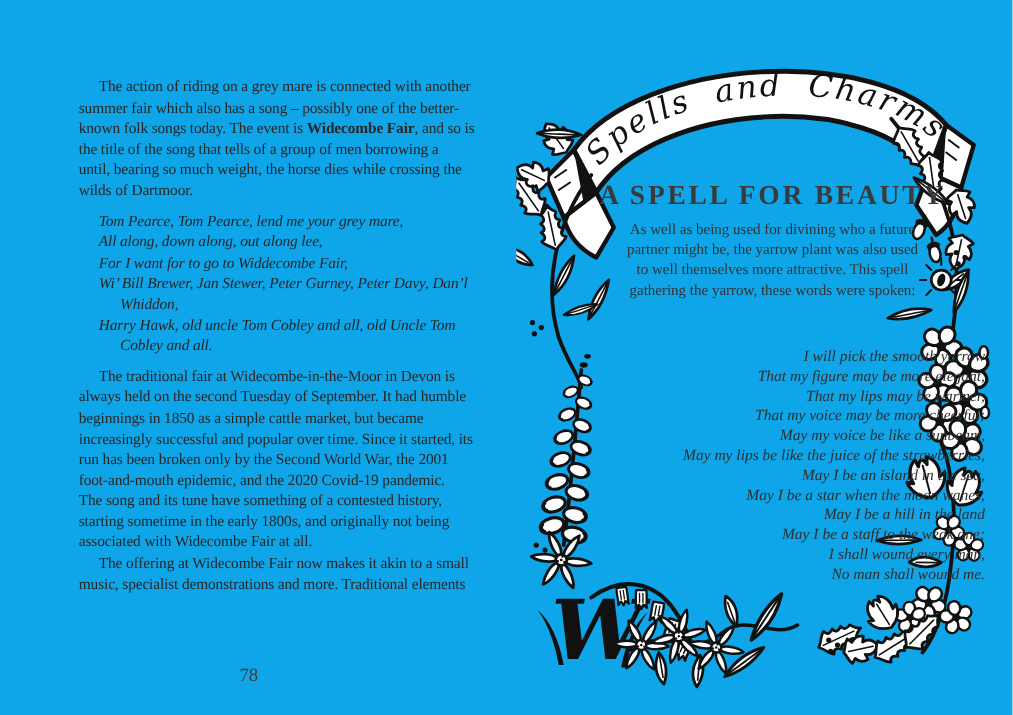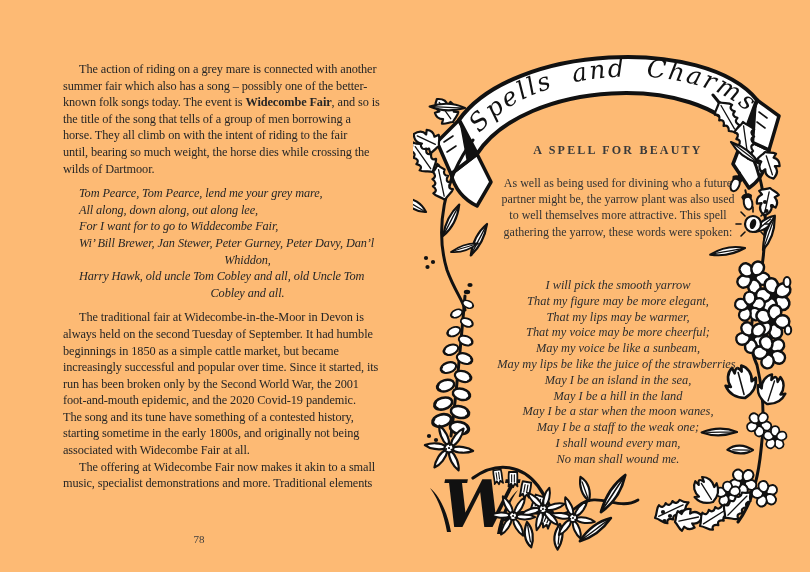--- a/index.html
+++ b/index.html
@@ -1,48 +1,47 @@
 <!DOCTYPE html>
 <html><head>
 <meta charset="utf-8">
 <style>
   html,body{margin:0;padding:0;background:#fff;}
-  .spread{position:relative;width:810px;height:572px;background:#fdba74;overflow:hidden;
+  .spread{position:relative;width:810px;height:572px;background:#0ea5e9;overflow:hidden;
           font-family:"Liberation Serif",serif;color:#262626;}
   
   .page-left{position:absolute;left:63px;top:61px;width:352px;font-size:12.3px;line-height:16.6px;letter-spacing:-0.1px;}
   .tline{white-space:pre;}
   .tline.indent{padding-left:16px;}
-  .tline.hang{padding-left:17px;text-align:center;}
+  .tline.hang{padding-left:17px;}
   .b{font-weight:bold;}
   .verse{font-style:italic;margin:8px 16px;}
-  .page-num{position:absolute;left:63px;top:533px;width:272px;text-align:center;font-size:11px;color:#3c3c3c;}
+  .page-num{position:absolute;left:63px;top:533px;width:272px;text-align:center;font-size:15px;color:#3c3c3c;}
   
   .rp-heading{position:absolute;left:448px;top:143px;width:340px;text-align:center;
-              font-size:12px;letter-spacing:2.2px;font-weight:600;color:#3a3a3a;}
+              font-size:22px;letter-spacing:2.2px;font-weight:600;color:#3a3a3a;}
   .rp-intro{position:absolute;left:448px;top:175px;width:340px;text-align:center;
             font-size:12px;line-height:16.2px;color:#333;}
-  .rp-verse{position:absolute;left:448px;top:278px;width:340px;text-align:center;
+  .rp-verse{position:absolute;left:448px;top:278px;width:340px;text-align:right;
             font-style:italic;font-size:12.4px;line-height:15.8px;color:#2e2e2e;}
   .rp-intro .tline,.rp-verse .tline{white-space:pre;}
   
   .frame-svg{position:absolute;left:413px;top:0;width:397px;height:572px;}
 </style>
 </head>
 <body>
 
 <div class="spread">
 
   <div class="page-left">
     <div class="para">
         <div class="tline indent">The action of riding on a grey mare is connected with another</div>
         <div class="tline">summer fair which also has a song – possibly one of the better-</div>
         <div class="tline"><span>known folk songs today. The event is </span><span class="b">Widecombe Fair</span><span>, and so is</span></div>
         <div class="tline">the title of the song that tells of a group of men borrowing a</div>
-        <div class="tline">horse. They all climb on with the intent of riding to the fair</div>
         <div class="tline">until, bearing so much weight, the horse dies while crossing the</div>
         <div class="tline">wilds of Dartmoor.</div>
       </div>
     <div class="para verse">
         <div class="tline">Tom Pearce, Tom Pearce, lend me your grey mare,</div>
         <div class="tline">All along, down along, out along lee,</div>
         <div class="tline">For I want for to go to Widdecombe Fair,</div>
         <div class="tline">Wi’ Bill Brewer, Jan Stewer, Peter Gurney, Peter Davy, Dan’l</div>
         <div class="tline hang">Whiddon,</div>
         <div class="tline">Harry Hawk, old uncle Tom Cobley and all, old Uncle Tom</div>
@@ -285,20 +284,20 @@
       <div class="tline">gathering the yarrow, these words were spoken:</div>
     </div>
   <div class="rp-verse">
       <div class="tline">I will pick the smooth yarrow</div>
       <div class="tline">That my figure may be more elegant,</div>
       <div class="tline">That my lips may be warmer,</div>
       <div class="tline">That my voice may be more cheerful;</div>
       <div class="tline">May my voice be like a sunbeam,</div>
       <div class="tline">May my lips be like the juice of the strawberries,</div>
       <div class="tline">May I be an island in the sea,</div>
+      <div class="tline">May I be a star when the moon wanes,</div>
       <div class="tline">May I be a hill in the land</div>
-      <div class="tline">May I be a star when the moon wanes,</div>
       <div class="tline">May I be a staff to the weak one;</div>
       <div class="tline">I shall wound every man,</div>
       <div class="tline">No man shall wound me.</div>
     </div>
 
 </div>
 
 </body></html>

